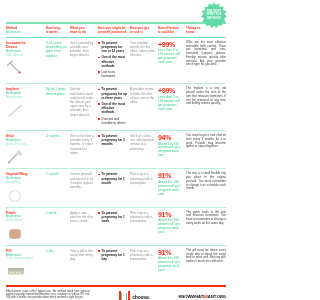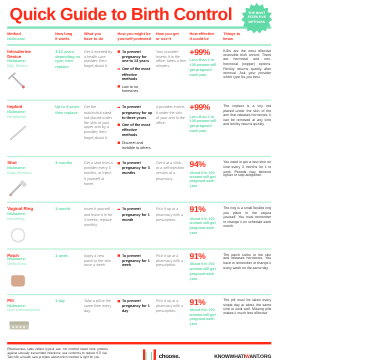--- a/index.html
+++ b/index.html
@@ -111,21 +111,20 @@
   .logo-word{color:#111;font-weight:bold;font-size:5px;letter-spacing:-0.2px;}
   .brand{color:#111;font-weight:bold;font-size:4.2px;letter-spacing:-0.1px;margin-top:4px;}
   .brand .dot{color:#ff2a17;}
 </style>
 </head>
 <body>
 
 <div id="page">
 
   <div class="masthead">
-    <div class="title">Quick Guide to Birth Control</div>
     <div class="title-rule"></div>
     <div class="seal">
       <svg width="26" height="26" viewBox="0 0 52 52">
         <polygon points="26,1 30,6 36,3 38,10 45,9 44,16 51,18 47,24 52,29 46,33 49,40 42,41 42,48 35,46 31,52 26,47 21,52 17,46 10,48 10,41 3,40 6,33 0,29 5,24 1,18 8,16 7,9 14,10 16,3 22,6" fill="#5fd9a6"></polygon>
       </svg>
       <div class="seal-txt">THE MOST EFFECTIVE METHODS</div>
     </div>
   </div>
 
   <div class="table">

